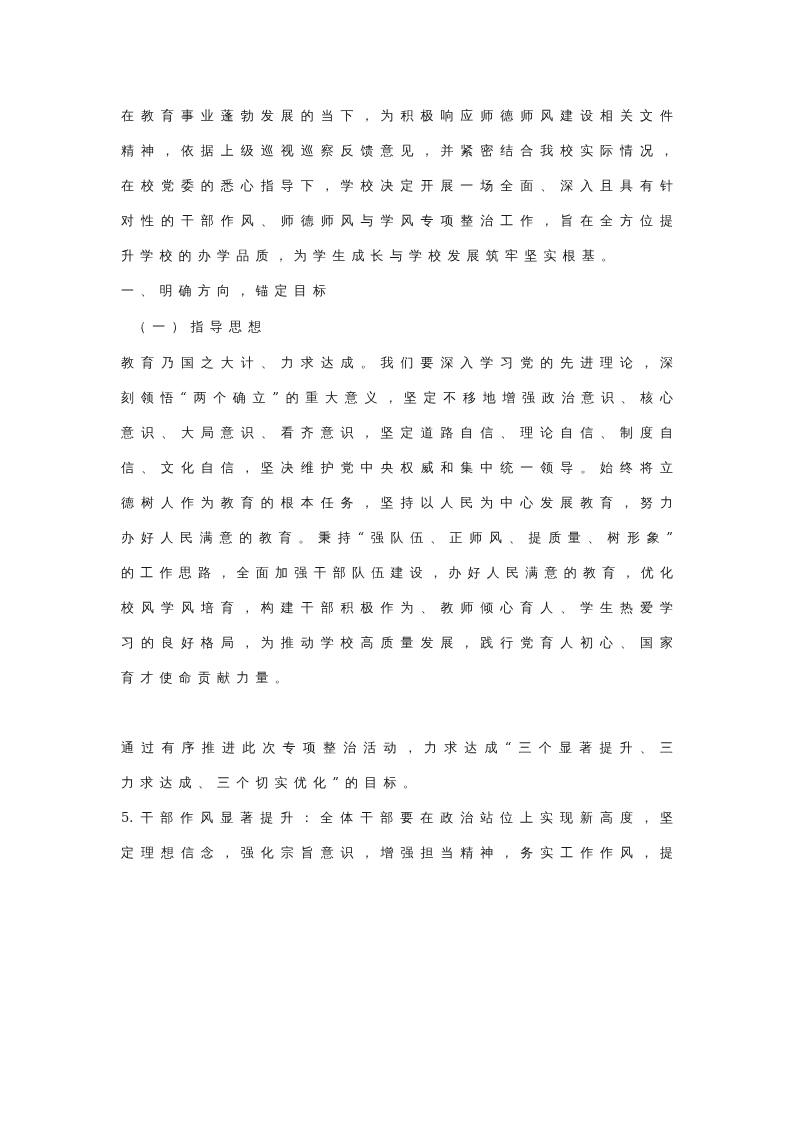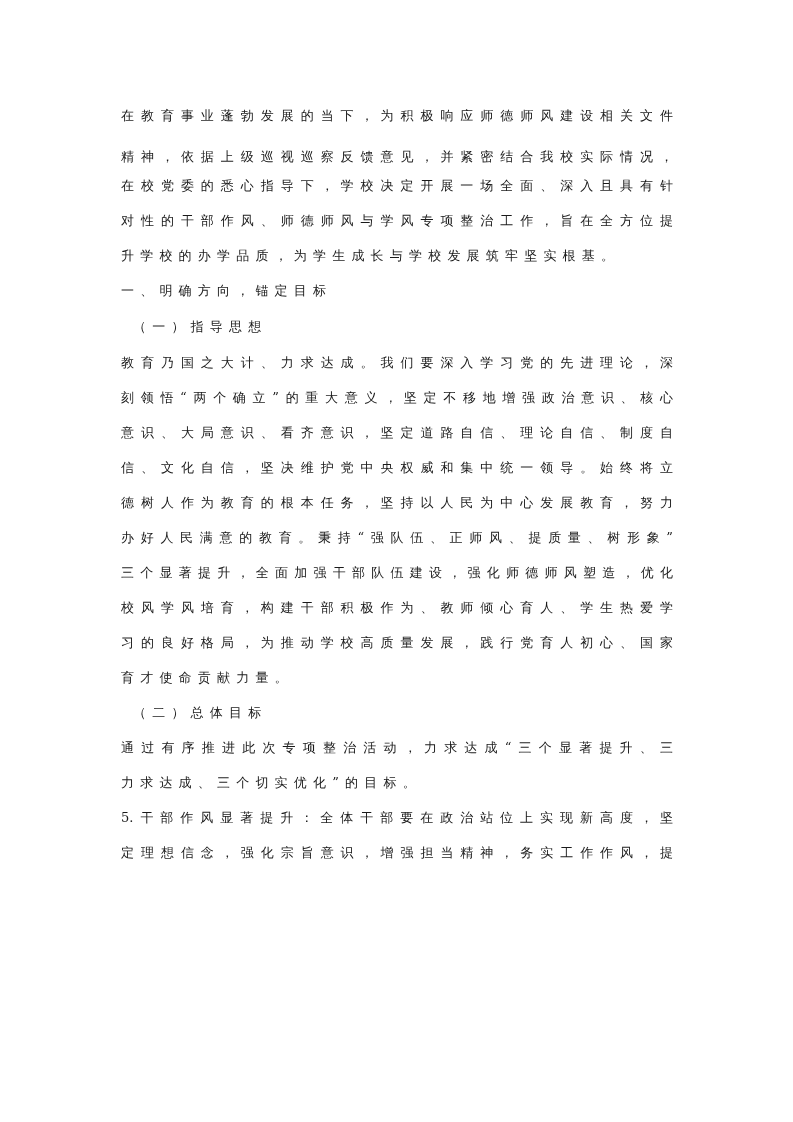--- a/index.html
+++ b/index.html
@@ -49,44 +49,43 @@
     margin-left: 16px;
   }
 </style>
 </head>
 <body>
 
 <div class="page">
 
   <div>
     <div class="line" style="top:101px">在教育事业蓬勃发展的当下，为积极响应师德师风建设相关文件</div>
-    <div class="line" style="top:142px">精神，依据上级巡视巡察反馈意见，并紧密结合我校实际情况，</div>
+    <div class="line" style="top:136px">精神，依据上级巡视巡察反馈意见，并紧密结合我校实际情况，</div>
     <div class="line" style="top:171px">在校党委的悉心指导下，学校决定开展一场全面、深入且具有针</div>
     <div class="line" style="top:206px">对性的干部作风、师德师风与学风专项整治工作，旨在全方位提</div>
     <div class="line last" style="top:241px">升学校的办学品质，为学生成长与学校发展筑牢坚实根基。</div>
   </div>
 
   <div class="line heading" style="top:276px">一、明确方向，锚定目标</div>
 
   <div class="line subheading" style="top:312px">（一）指导思想</div>
 
   <div>
     <div class="line" style="top:348px">教育乃国之大计、力求达成。我们要深入学习党的先进理论，深</div>
     <div class="line" style="top:383px">刻领悟“两个确立”的重大意义，坚定不移地增强政治意识、核心</div>
     <div class="line" style="top:418px">意识、大局意识、看齐意识，坚定道路自信、理论自信、制度自</div>
     <div class="line" style="top:453px">信、文化自信，坚决维护党中央权威和集中统一领导。始终将立</div>
     <div class="line" style="top:488px">德树人作为教育的根本任务，坚持以人民为中心发展教育，努力</div>
     <div class="line" style="top:523px">办好人民满意的教育。秉持“强队伍、正师风、提质量、树形象”</div>
-    <div class="line" style="top:558px">三个显著提升，全面加强干部队伍建设，强化师德师风塑造，优化</div>
+    <div class="line" style="top:558px">的工作思路，全面加强干部队伍建设，办好人民满意的教育，优化</div>
     <div class="line" style="top:593px">校风学风培育，构建干部积极作为、教师倾心育人、学生热爱学</div>
     <div class="line" style="top:628px">习的良好格局，为推动学校高质量发展，践行党育人初心、国家</div>
     <div class="line last" style="top:663px">育才使命贡献力量。</div>
   </div>
 
-  <div class="line subheading" style="top:698px">（二）总体目标</div>
 
   <div>
     <div class="line" style="top:733px">通过有序推进此次专项整治活动，力求达成“三个显著提升、三</div>
     <div class="line last" style="top:768px">力求达成、三个切实优化”的目标。</div>
   </div>
 
   <div>
     <div class="line" style="top:803px">5.干部作风显著提升：全体干部要在政治站位上实现新高度，坚</div>
     <div class="line" style="top:838px">定理想信念，强化宗旨意识，增强担当精神，务实工作作风，提</div>
   </div>

